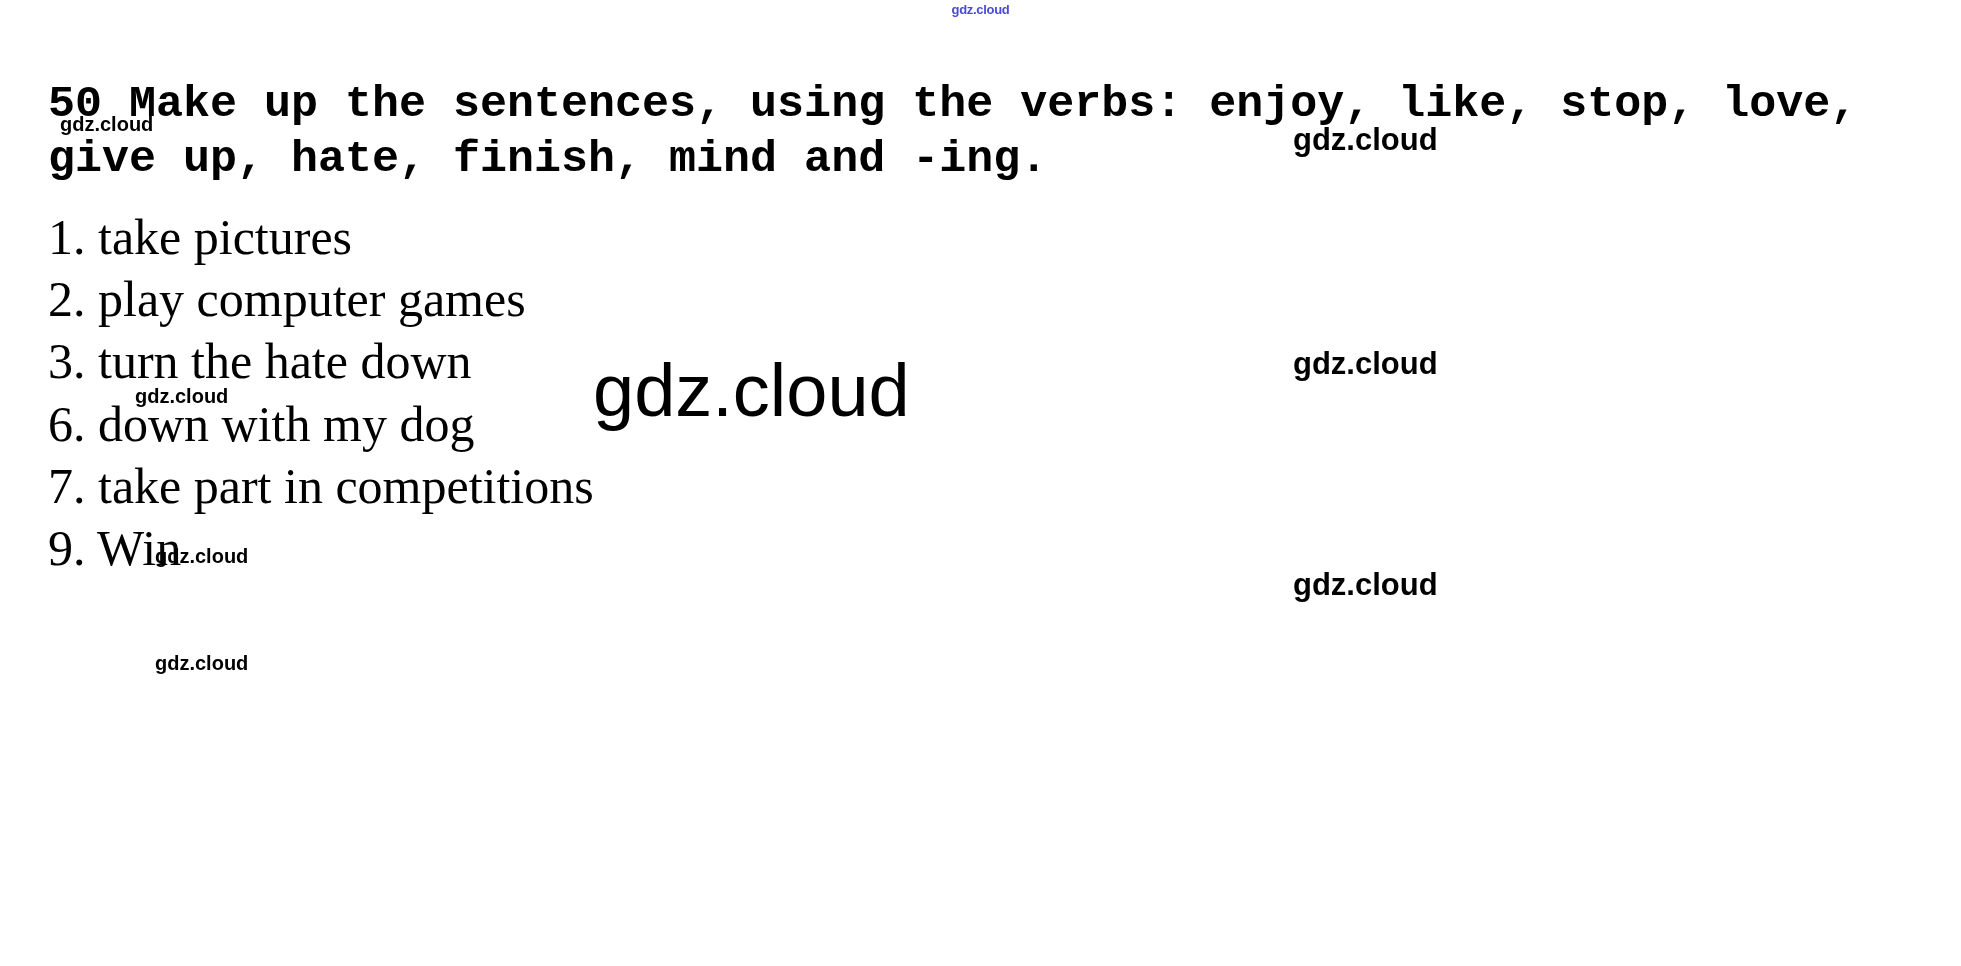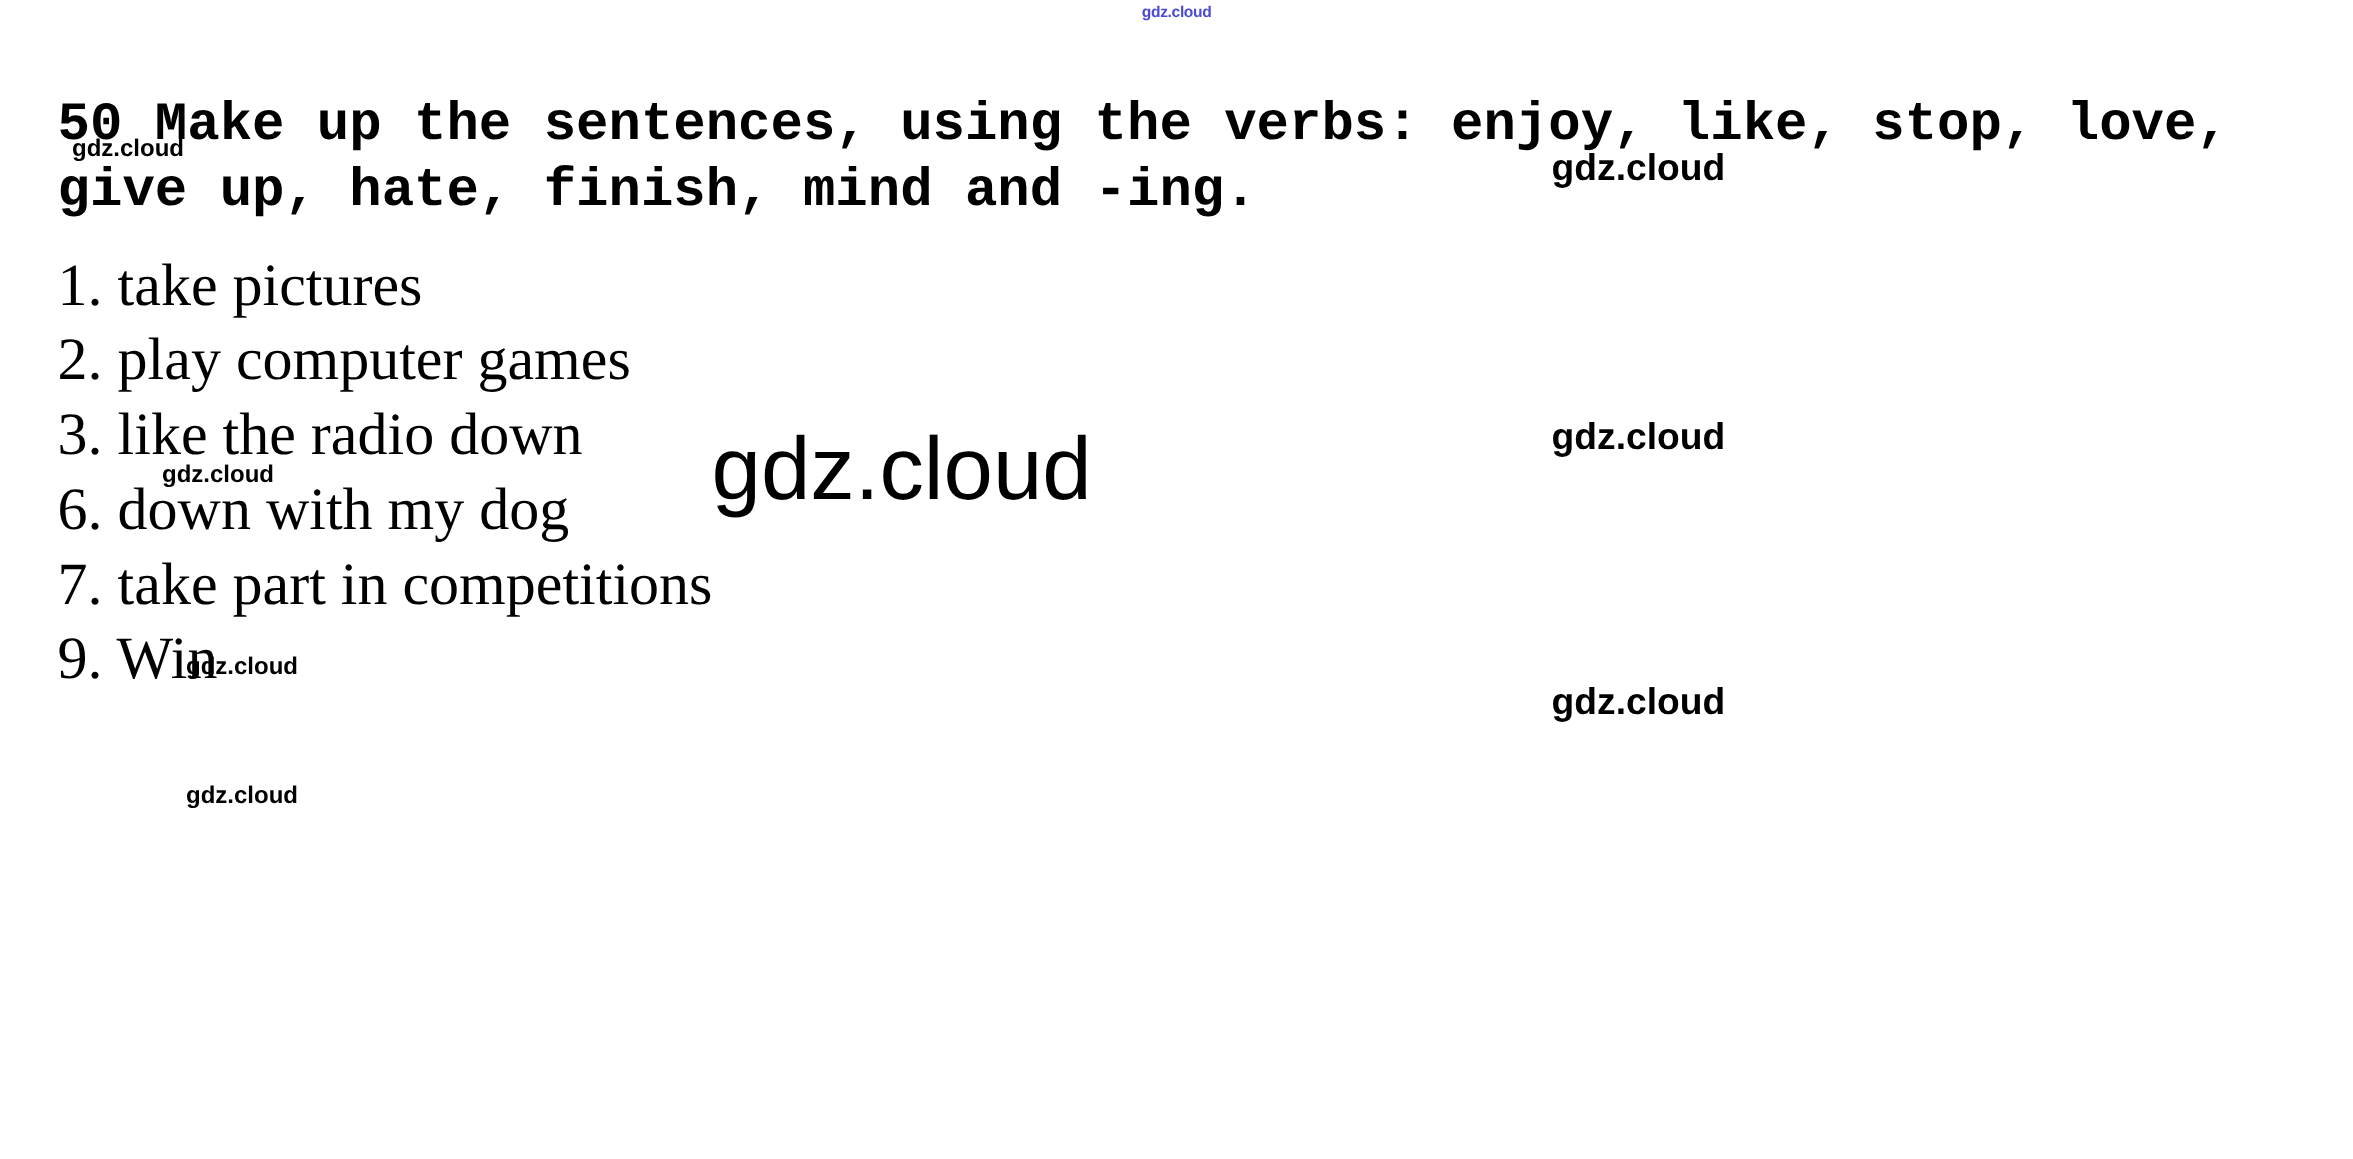--- a/index.html
+++ b/index.html
@@ -93,21 +93,21 @@
 </head>
 <body>
 
 <div class="wm-top">gdz.cloud</div>
 
 <div class="content">
   <div class="task-heading">50 Make up the sentences, using the verbs: enjoy, like, stop, love, give up, hate, finish, mind and -ing.</div>
   <ol class="items">
     <li><span class="num">1.</span> <span>take pictures</span></li>
     <li><span class="num">2.</span> <span>play computer games</span></li>
-    <li><span class="num">3.</span> <span>like the radio down</span></li>
+    <li><span class="num">3.</span> <span>turn the hate down</span></li>
     <li><span class="num">6.</span> <span>down with my dog</span></li>
     <li><span class="num">7.</span> <span>take part in competitions</span></li>
     <li><span class="num">9.</span> <span>Win</span></li>
   </ol>
 </div>
 
 <div class="wm wm-small" style="left:60px; top:113px;">gdz.cloud</div>
 <div class="wm wm-small" style="left:135px; top:385px;">gdz.cloud</div>
 <div class="wm wm-small" style="left:155px; top:545px;">gdz.cloud</div>
 <div class="wm wm-small" style="left:155px; top:652px;">gdz.cloud</div>

